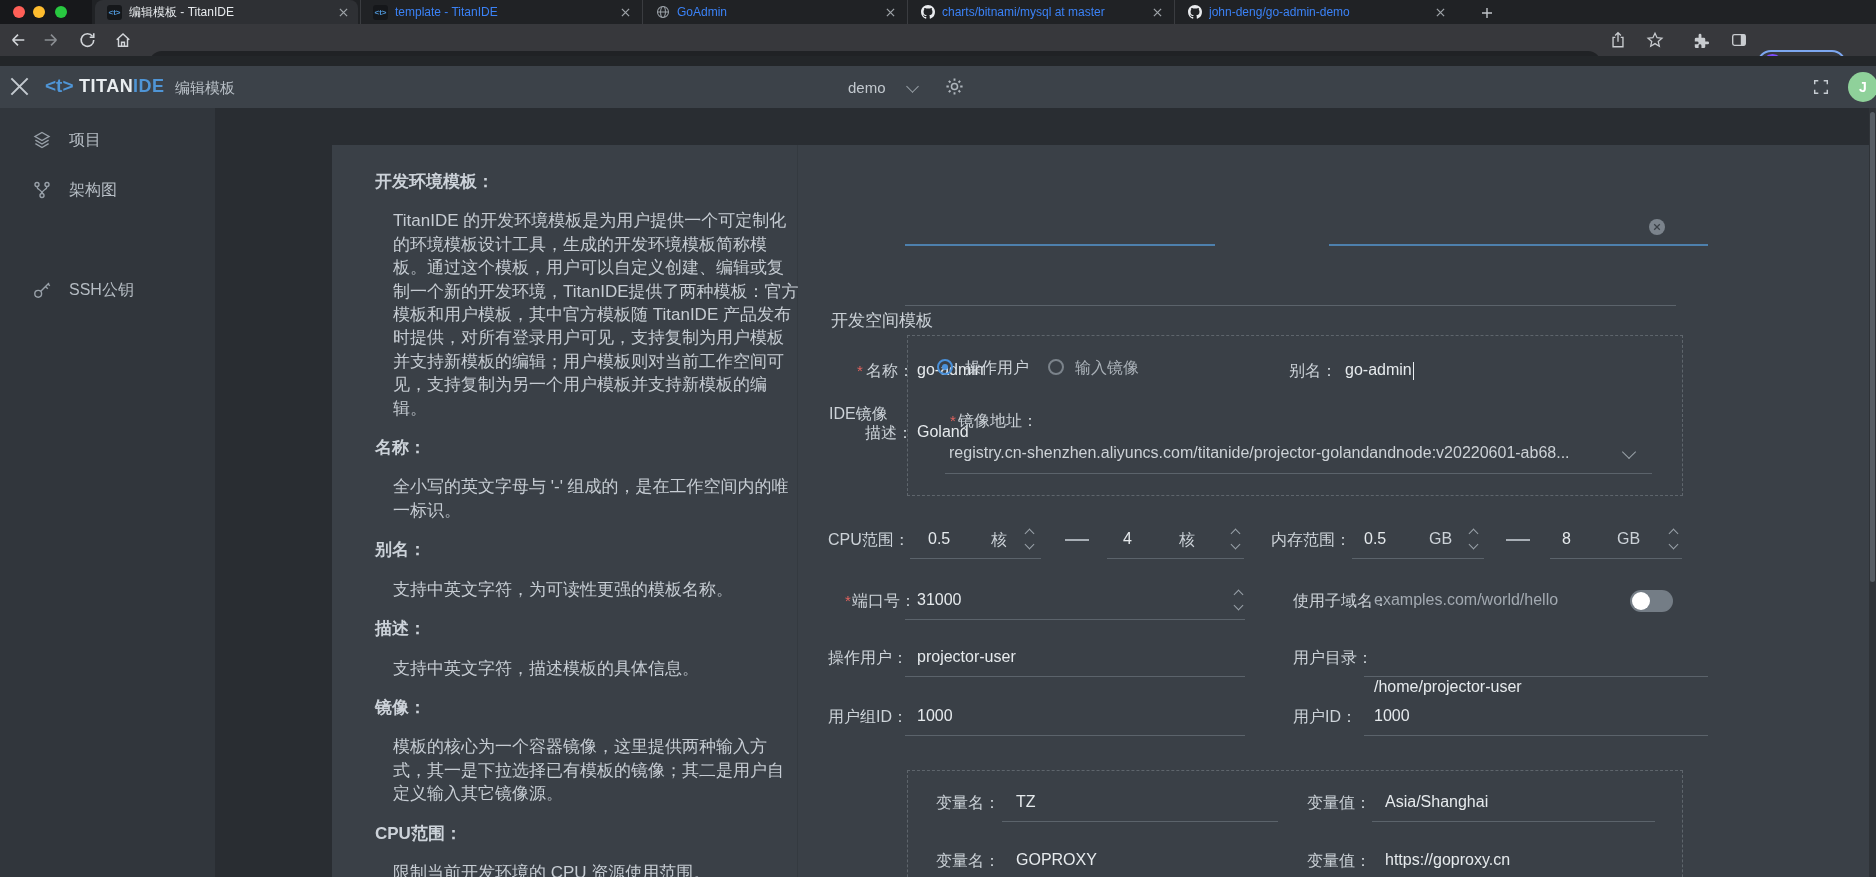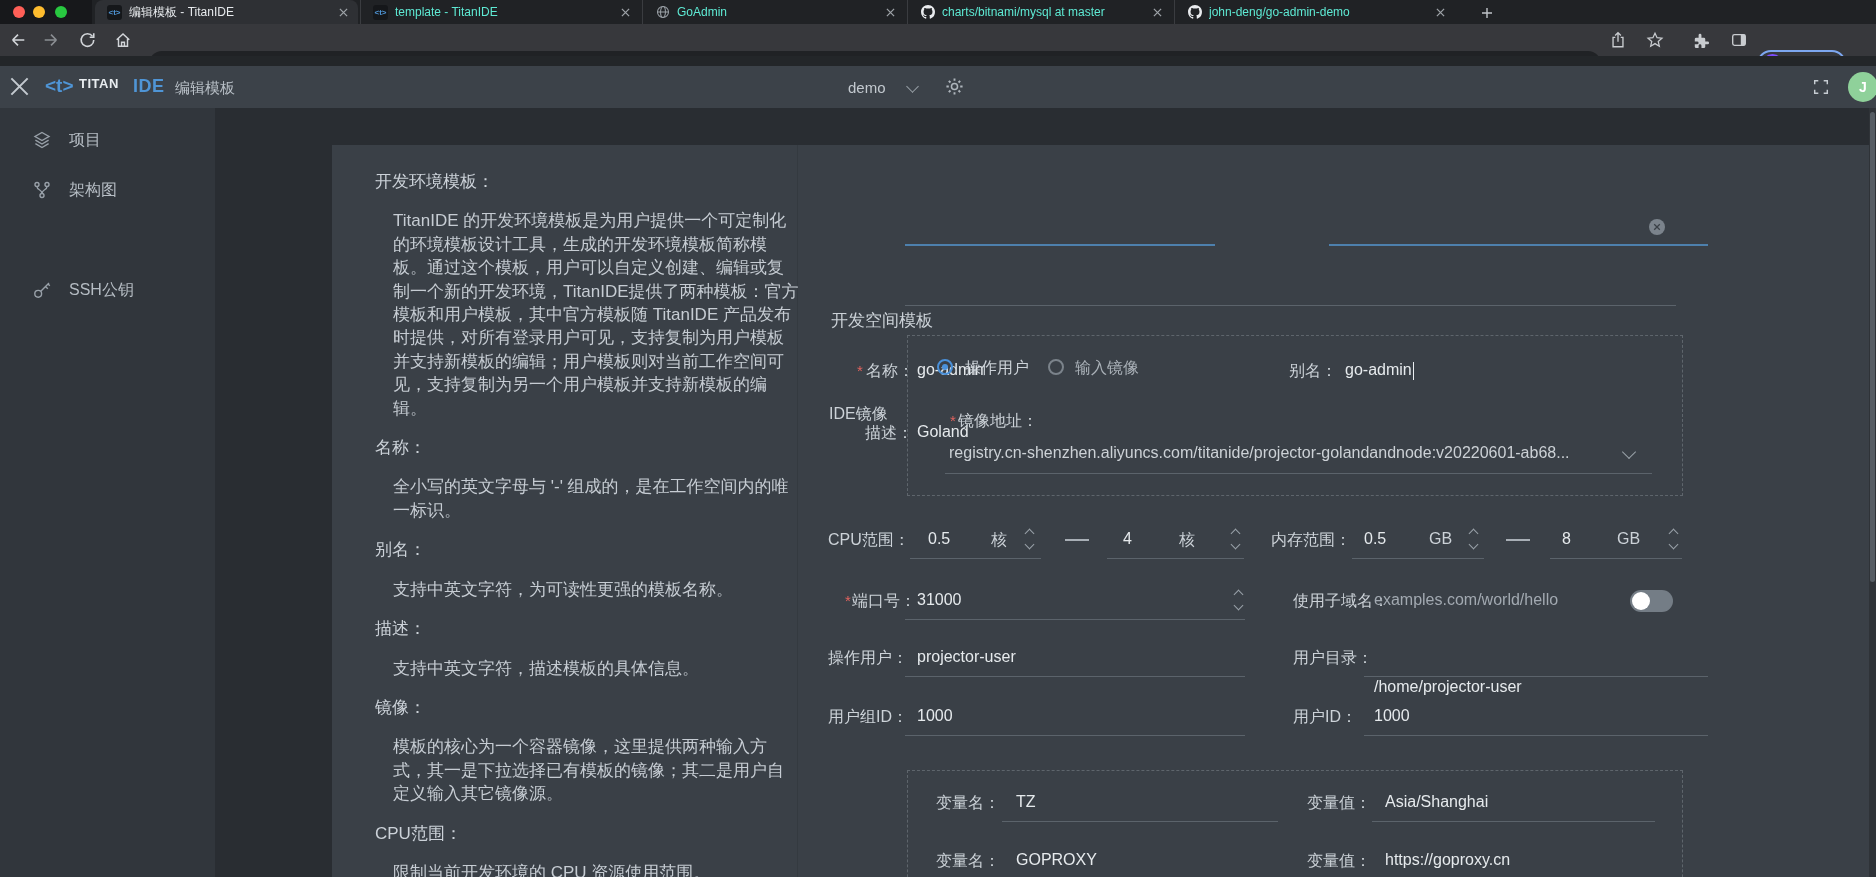--- a/index.html
+++ b/index.html
@@ -8,21 +8,21 @@
   .abs{position:absolute;}
   svg{display:block;}
 
   
   .tabbar{position:absolute;left:0;top:0;width:1876px;height:24px;background:#202225;}
   .traffic{position:absolute;left:0;top:0;width:92px;height:24px;background:#17181b;}
   .tl{position:absolute;top:6px;width:12px;height:12px;border-radius:50%;}
   .tab{position:absolute;top:0;height:24px;display:flex;align-items:center;padding:0 8px 0 12px;box-sizing:border-box;}
   .tab.active{background:#2e3034;border-radius:8px 8px 0 0;}
   .tab.inactive{border-left:1px solid #3a3c40;}
-  .ttitle{font-size:12px;color:#5eead4;margin:0 6px 0 7px;white-space:nowrap;overflow:hidden;text-overflow:ellipsis;flex:1;}
+  .ttitle{font-size:12px;color:#3b82f6;margin:0 6px 0 7px;white-space:nowrap;overflow:hidden;text-overflow:ellipsis;flex:1;}
   .tab.active .ttitle{color:#e7eaed;}
   .tclose{width:14px;height:14px;display:flex;align-items:center;justify-content:center;color:#9ea3a8;flex:none;}
   .tfav{width:15px;height:15px;border-radius:3px;background:#15171a;color:#4f95d6;
     font-size:8px;font-weight:bold;display:flex;align-items:center;justify-content:center;flex:none;}
   .gfav{width:15px;height:15px;display:flex;align-items:center;justify-content:center;color:#e8eaed;flex:none;}
   .newtab{position:absolute;left:1477px;top:3px;width:20px;height:20px;display:flex;align-items:center;justify-content:center;color:#c0c4c9;}
 
   
   .toolbar{position:absolute;left:0;top:24px;width:1876px;height:32px;background:#37383c;}
   .navic{position:absolute;top:7px;width:18px;height:18px;color:#d2d5d9;}
@@ -33,42 +33,42 @@
   .chip{position:absolute;left:1757px;top:26px;height:28px;border:2px solid #7da7f0;border-radius:16px;
     display:flex;align-items:center;padding:0 10px 0 3px;box-sizing:border-box;}
   .chip .pavatar{width:21px;height:21px;border-radius:50%;background:#7c4dff;color:#fff;font-size:11px;font-weight:bold;
     display:flex;align-items:center;justify-content:center;}
   .chip .pstatus{font-size:13px;color:#e7ebf2;margin-left:7px;}
 
   
   .pagestrip{position:absolute;left:0;top:56px;width:1876px;height:10px;background:#232629;}
   .appheader{position:absolute;left:0;top:66px;width:1876px;height:42px;background:#3c4249;border-bottom:1px solid #2b2f33;}
   .logo-mark{font-size:19px;font-weight:bold;color:#4f95d6;letter-spacing:0;}
-  .logo-titan{font-size:13px;font-weight:bold;color:#e9edf0;letter-spacing:.5px;}
+  .logo-titan{font-size:18px;font-weight:bold;color:#e9edf0;letter-spacing:.5px;}
   .logo-ide{font-size:18px;font-weight:bold;color:#4f95d6;letter-spacing:.5px;}
   .htitle{font-size:15px;color:#b9c0c7;}
   .hworkspace{font-size:15px;color:#c3c9cf;}
   .chev{display:inline-block;width:8px;height:8px;border-left:1.5px solid #98a0a7;border-bottom:1.5px solid #98a0a7;transform:rotate(-45deg);}
   .havatar{position:absolute;left:1848px;top:72px;width:30px;height:30px;border-radius:50%;background:#8fd19a;
     color:#fff;font-size:14px;font-weight:bold;display:flex;align-items:center;justify-content:center;}
 
   
   .sidebar{position:absolute;left:0;top:108px;width:215px;height:769px;background:#31363c;}
   .sbitem{position:absolute;left:0;width:215px;height:40px;display:flex;align-items:center;padding-left:32px;box-sizing:border-box;}
   .sbitem .ic{width:20px;height:20px;color:#99a1a9;margin-right:17px;flex:none;}
   .sbitem .sblabel{font-size:16px;color:#b6bdc4;white-space:nowrap;}
   .contentdark{position:absolute;left:215px;top:108px;width:1661px;height:769px;background:#292d32;}
   .panel{position:absolute;left:332px;top:145px;width:1537px;height:732px;background:#3a4047;overflow:hidden;}
   .coldiv{position:absolute;left:465px;top:0;width:1px;height:732px;background:#343a40;}
   .scroll{position:absolute;left:1869px;top:108px;width:7px;height:769px;background:#2f3338;}
   .thumb{position:absolute;left:1870px;top:112px;width:5px;height:470px;background:#565d64;border-radius:3px;}
 
   
   .docs{position:absolute;left:43px;top:9px;width:424px;font-size:17px;line-height:23.4px;color:#c6ccd3;}
-  .docs h3{margin:16px 0;font-size:17px;font-weight:normal;color:#ccd2d9;}
+  .docs h3{margin:16px 0;font-size:17px;font-weight:bold;color:#ccd2d9;}
   .docs p{margin:16px 0 16px 18px;}
 
   
   .ftitle{position:absolute;left:499px;top:164px;font-size:17px;color:#ccd2d8;}
   .lbl{position:absolute;font-size:16px;color:#ccd2d8;white-space:nowrap;}
   .val{position:absolute;font-size:16px;color:#e6eaed;white-space:nowrap;}
   .muted{color:#a2a9b1;}
   .reg{color:#ccd1d6;}
   .ul{position:absolute;height:1px;background:#5b636b;}
   .ulblue{position:absolute;height:2px;background:#4d80ad;}

